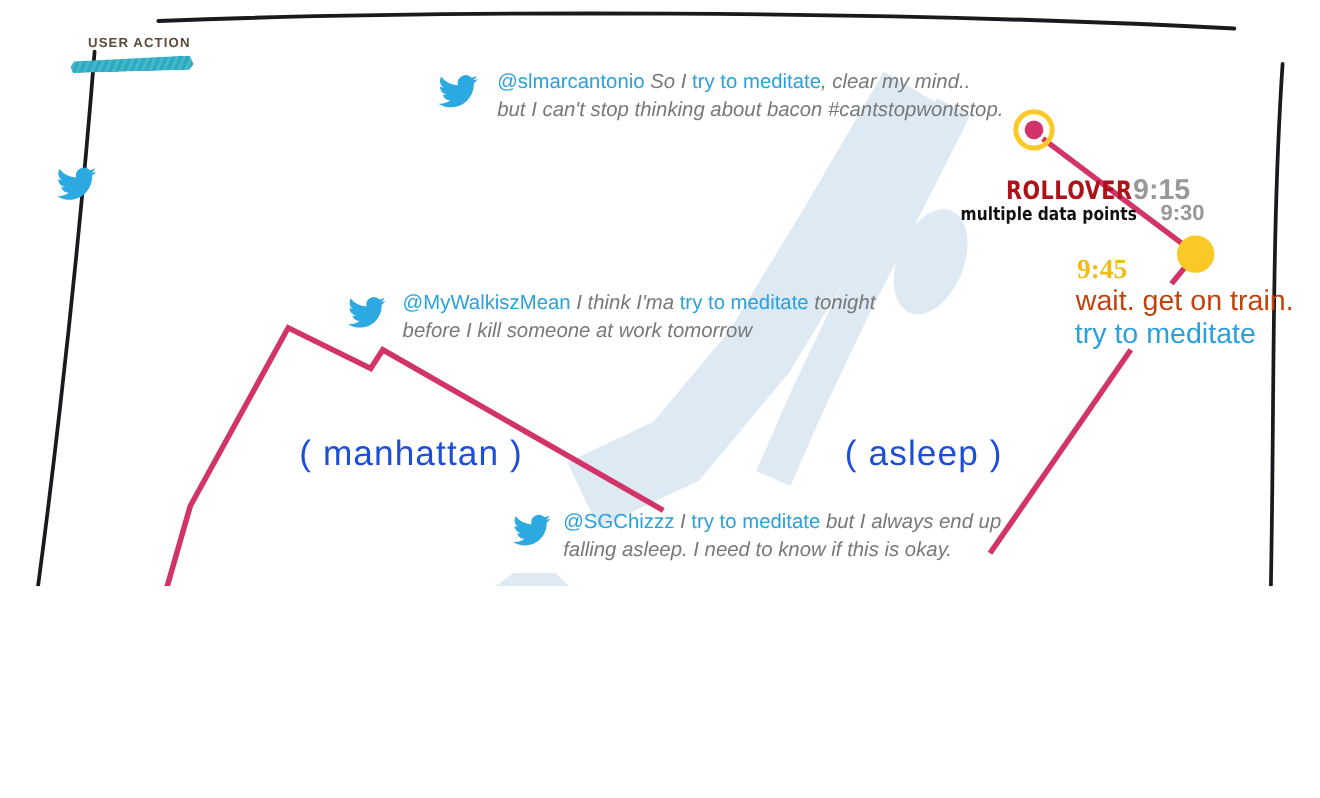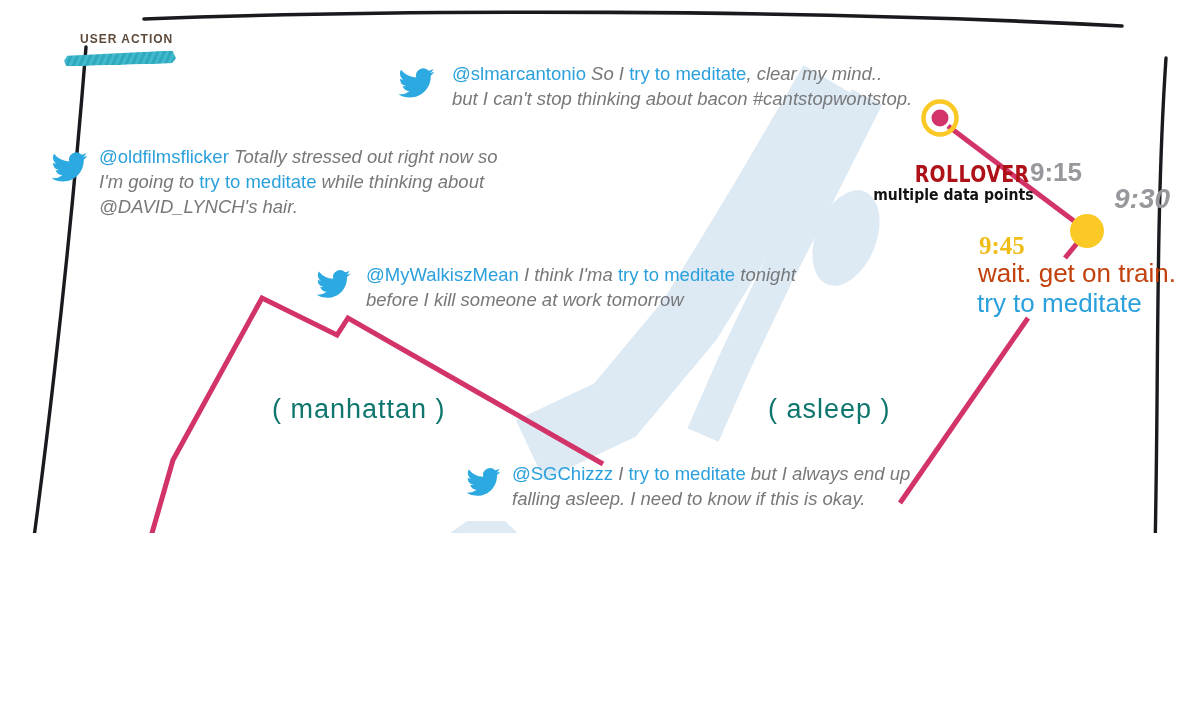--- a/index.html
+++ b/index.html
@@ -6,25 +6,25 @@
   #canvas{position:relative;width:1200px;height:533px;overflow:hidden;background:#fff;
           font-family:"Liberation Sans",sans-serif;}
   #bg-svg{position:absolute;left:0;top:0;z-index:1;}
   .txt{position:absolute;z-index:2;white-space:pre;}
   
   .tweet-text{font-size:18.5px;line-height:25px;color:#77787a;white-space:pre;}
   .seg-link{color:#2aa0dc;}
   .seg-plain{color:#77787a;font-style:italic;}
   .bird{position:absolute;z-index:2;}
   
-  .boro{font-size:27px;color:#0f766e;font-weight:500;letter-spacing:1px;}
+  .boro{font-size:32px;color:#1d4ed8;font-weight:500;letter-spacing:1px;}
   
   .time{font-weight:bold;color:#97989c;}
   .t915{font-size:26px;left:1030px;top:157px;}
-  .t930{font-size:28px;left:1114px;top:183px;font-style:italic;}
+  .t930{font-size:20px;left:1055px;top:183px;}
   .t945{font-size:25px;color:#f0bd18;left:979px;top:232px;font-family:Liberation Serif, serif;}
   .action-gray{font-size:26px;color:#c2410c;left:978px;top:258px;}
   .action-blue{font-size:26px;color:#2aa0dc;left:977px;top:288px;}
   
   .rollover{left:906px;top:161px;width:96px;text-align:center;font-size:23px;font-weight:bold;
             color:#ae1118;letter-spacing:.5px;transform:scaleX(.82);font-family:"DejaVu Sans",sans-serif;}
   .rollover-sub{left:862px;top:185px;width:150px;text-align:center;font-size:16.5px;font-weight:bold;
             color:#121212;transform:scaleX(.85);font-family:"DejaVu Sans",sans-serif;}
   
   .user-action{left:80px;top:32px;font-size:12px;font-weight:bold;letter-spacing:1px;color:#5d4a3a;}
@@ -83,23 +83,20 @@
   </svg>
   <svg class="bird" style="left:311px;top:266px" width="44" height="36" viewBox="0 0 24 24">
     <path fill="#2CA9E1" d="M23.643 4.937c-.835.37-1.732.62-2.675.733a4.67 4.67 0 0 0 2.048-2.578 9.3 9.3 0 0 1-2.958 1.13 4.66 4.66 0 0 0-7.938 4.25 13.229 13.229 0 0 1-9.602-4.868c-.4.69-.63 1.49-.63 2.342a4.66 4.66 0 0 0 2.072 3.878 4.647 4.647 0 0 1-2.11-.583v.06a4.66 4.66 0 0 0 3.737 4.568 4.692 4.692 0 0 1-2.104.08 4.661 4.661 0 0 0 4.352 3.234 9.348 9.348 0 0 1-5.786 1.995 9.5 9.5 0 0 1-1.112-.065 13.175 13.175 0 0 0 7.14 2.093c8.57 0 13.255-7.098 13.255-13.254 0-.2-.005-.402-.014-.602a9.47 9.47 0 0 0 2.323-2.41z"></path>
   </svg>
   <svg class="bird" style="left:461px;top:464px" width="44" height="36" viewBox="0 0 24 24">
     <path fill="#2CA9E1" d="M23.643 4.937c-.835.37-1.732.62-2.675.733a4.67 4.67 0 0 0 2.048-2.578 9.3 9.3 0 0 1-2.958 1.13 4.66 4.66 0 0 0-7.938 4.25 13.229 13.229 0 0 1-9.602-4.868c-.4.69-.63 1.49-.63 2.342a4.66 4.66 0 0 0 2.072 3.878 4.647 4.647 0 0 1-2.11-.583v.06a4.66 4.66 0 0 0 3.737 4.568 4.692 4.692 0 0 1-2.104.08 4.661 4.661 0 0 0 4.352 3.234 9.348 9.348 0 0 1-5.786 1.995 9.5 9.5 0 0 1-1.112-.065 13.175 13.175 0 0 0 7.14 2.093c8.57 0 13.255-7.098 13.255-13.254 0-.2-.005-.402-.014-.602a9.47 9.47 0 0 0 2.323-2.41z"></path>
   </svg>
 
   <div class="txt tweet-text" style="left:452px;top:61px"><span class="seg-link">@slmarcantonio</span><span class="seg-plain"> So I </span><span class="seg-link">try to meditate</span><span class="seg-plain">, clear my mind..
 but I can't stop thinking about bacon #cantstopwontstop.</span></div>
-  <div class="txt tweet-text" style="left:99px;top:144px"><span class="seg-link">@oldfilmsflicker</span><span class="seg-plain"> Totally stressed out right now so
-I'm going to </span><span class="seg-link">try to meditate</span><span class="seg-plain"> while thinking about
-@DAVID_LYNCH's hair.</span></div>
   <div class="txt tweet-text" style="left:366px;top:262px"><span class="seg-link">@MyWalkiszMean</span><span class="seg-plain"> I think I'ma </span><span class="seg-link">try to meditate</span><span class="seg-plain"> tonight
 before I kill someone at work tomorrow</span></div>
   <div class="txt tweet-text" style="left:512px;top:461px"><span class="seg-link">@SGChizzz</span><span class="seg-plain"> I </span><span class="seg-link">try to meditate</span><span class="seg-plain"> but I always end up
 falling asleep. I need to know if this is okay.</span></div>
 
   <div class="txt boro" style="left:272px;top:394px">( manhattan )</div>
   <div class="txt boro" style="left:768px;top:394px">( asleep )</div>
 
   <div class="txt rollover">ROLLOVER</div>
   <div class="txt rollover-sub">multiple data points</div>

